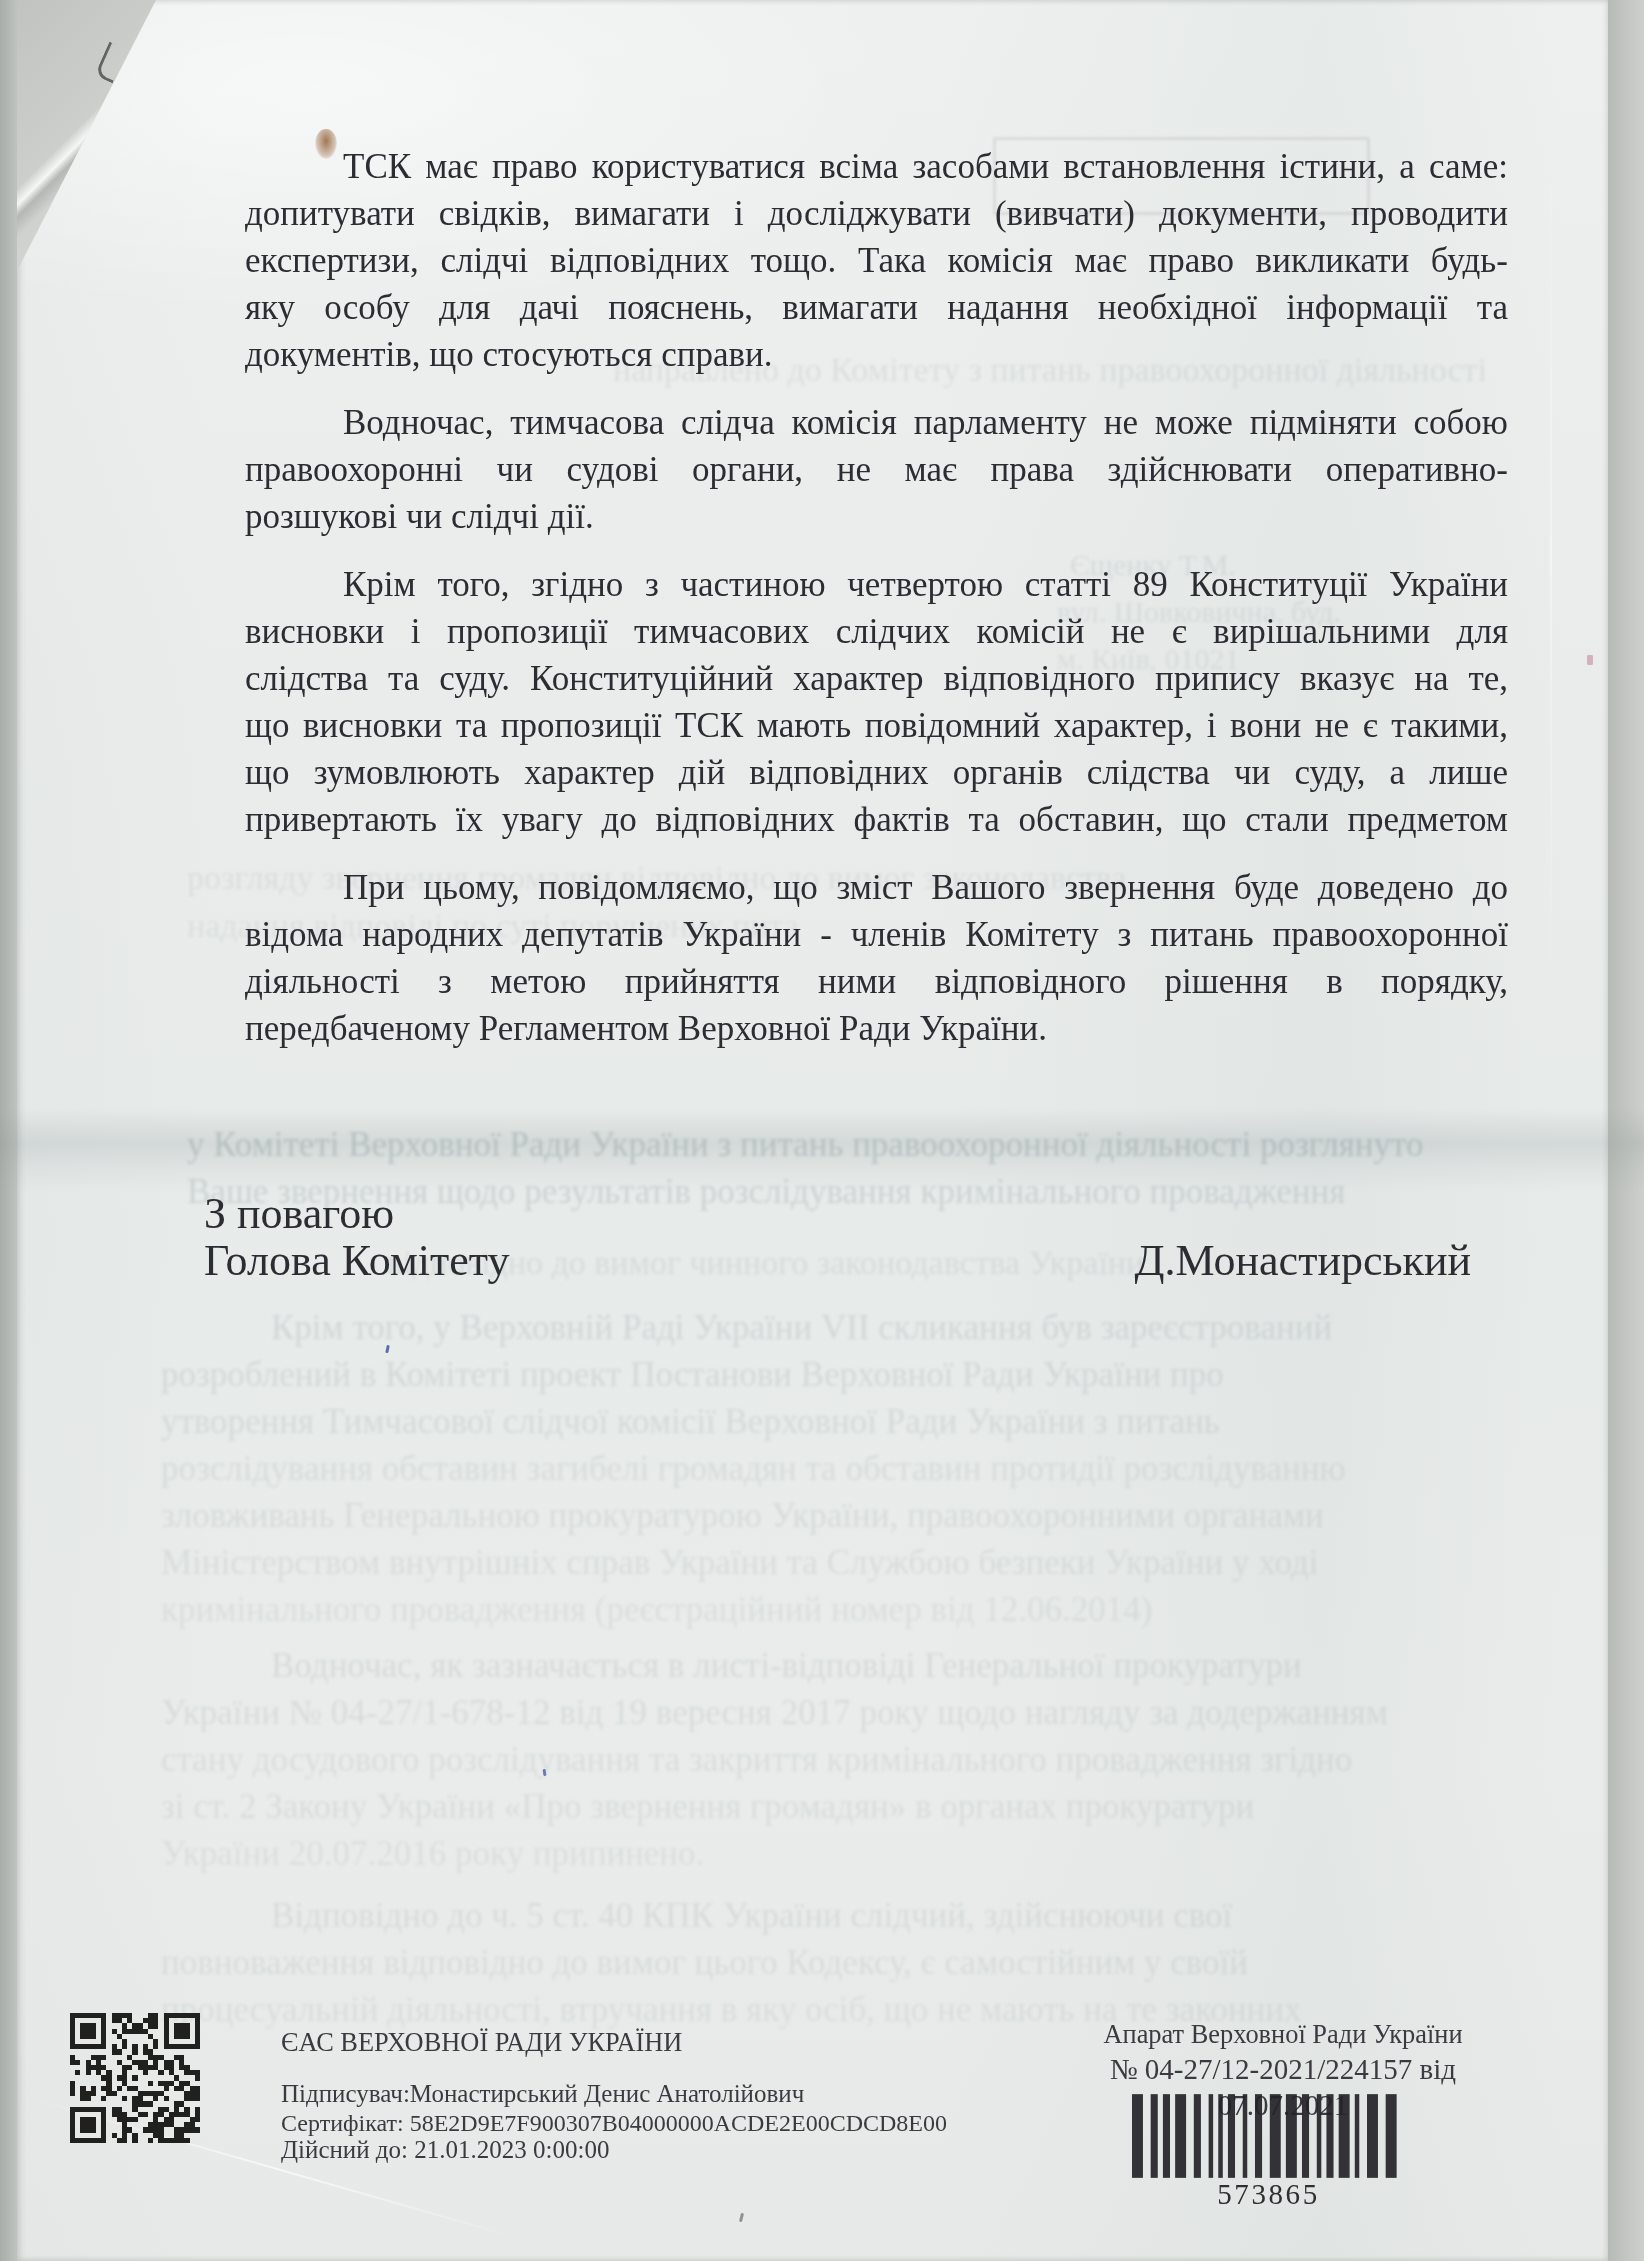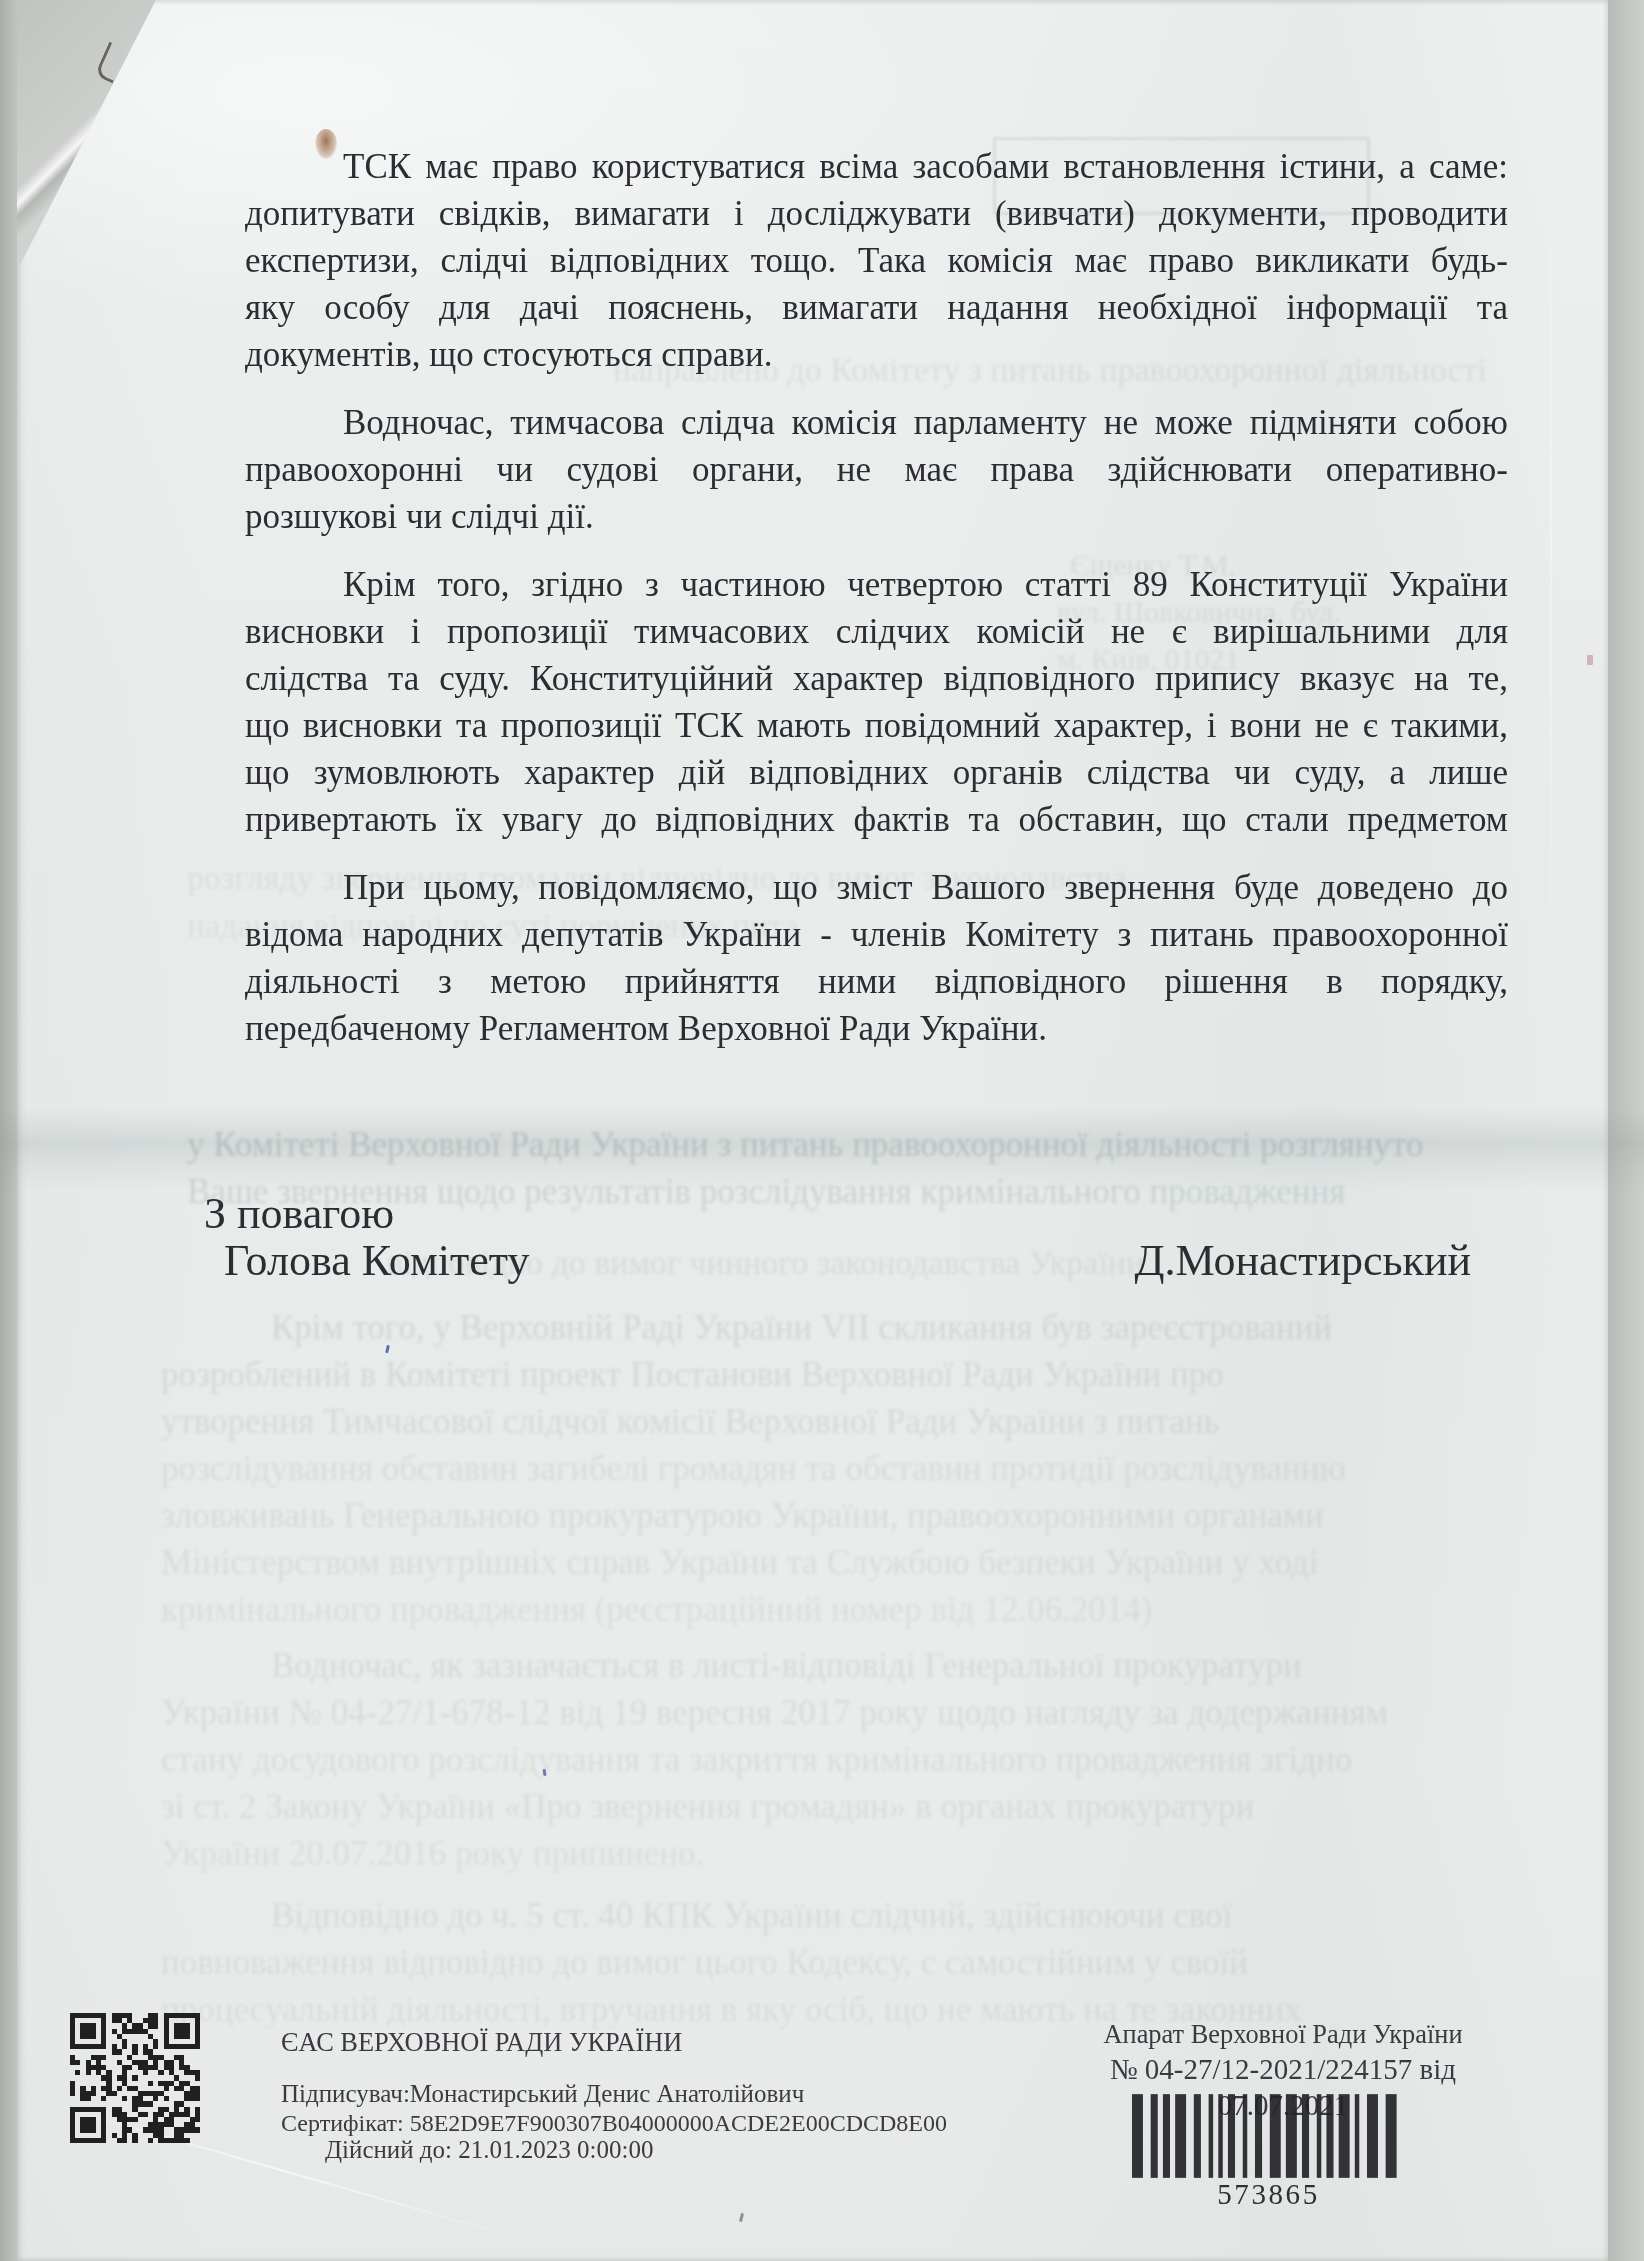--- a/index.html
+++ b/index.html
@@ -45,21 +45,21 @@
   .crease-vert { position:absolute; left:1550px; top:116px; width:1.9px; height:903px;
     background:linear-gradient(180deg, rgba(255,255,255,0), rgba(255,255,255,.4), rgba(255,255,255,0)); filter:blur(0.6px); }
   
   .content { position:absolute; left:204px; top:143px; width:1304px;
     font-size:35px; line-height:47px; color:#2c2c33; }
   .para { margin:0 0 21px 0; }
   .ln { height:47px; overflow:hidden; text-align:justify; text-align-last:justify; white-space:normal;margin-left:41px; }
   .ln.last { text-align-last:left; }
   .signature { position:absolute; left:204px; top:1190px; width:1304px;
     font-size:44px; line-height:47px; color:#2c2c33; }
-  .sig-row { display:flex; justify-content:space-between;margin-left:20px; }
+  .sig-row { display:flex; justify-content:space-between; }
   .sig-name { padding-right:37px; }
   
   .bleed { position:absolute; color:#5d7478; filter:blur(1.7px); white-space:nowrap;
     overflow:hidden; font-family:"Liberation Serif","DejaVu Serif",serif; }
   .bleed-box { position:absolute; left:993px; top:137px; width:371px; height:72px;
     border:3.2px solid rgba(150,140,150,.18); filter:blur(1.3px); border-radius:2.6px; }
   
   .esign-text { position:absolute; color:#3a3a40;text-align:right; }
   .qr { position:absolute; left:70px; top:2013px; width:130px; height:130px; }
   
@@ -461,21 +461,21 @@
       <rect x="17" y="24" width="1" height="1" fill="#20201f"></rect>
       <rect x="18" y="24" width="1" height="1" fill="#20201f"></rect>
       <rect x="19" y="24" width="1" height="1" fill="#20201f"></rect>
       <rect x="20" y="24" width="1" height="1" fill="#20201f"></rect>
       <rect x="21" y="24" width="1" height="1" fill="#20201f"></rect>
       <rect x="22" y="24" width="1" height="1" fill="#20201f"></rect>
     </svg>
   <div class="esign-text" style="left:281px;top:2027px;font-size:26.4px;">ЄАС ВЕРХОВНОЇ РАДИ УКРАЇНИ</div>
   <div class="esign-text" style="left:281px;top:2080px;font-size:25px;">Підписувач:Монастирський Денис Анатолійович</div>
   <div class="esign-text" style="left:281px;top:2110px;font-size:24px;">Сертифікат: 58E2D9E7F900307B04000000ACDE2E00CDCD8E00</div>
-  <div class="esign-text" style="left:281px;top:2136px;font-size:25px;margin-left:44px;">Дійсний до: 21.01.2023 0:00:00</div>
+  <div class="esign-text" style="left:281px;top:2136px;font-size:25px;">Дійсний до: 21.01.2023 0:00:00</div>
 
   <div class="reg">
     <div class="reg-office">Апарат Верховної Ради України</div>
     <div class="reg-number">№ 04-27/12-2021/224157 від 07.07.2021</div>
   </div>
   <svg class="barcode" id="barcode-svg" viewBox="0 0 424 130">
       <rect x="0" y="0" width="17" height="130" fill="#232328" opacity="0.92"></rect>
       <rect x="29" y="0" width="11" height="130" fill="#232328" opacity="0.92"></rect>
       <rect x="48" y="0" width="11" height="130" fill="#232328" opacity="0.92"></rect>
       <rect x="67" y="0" width="17" height="130" fill="#232328" opacity="0.92"></rect>

